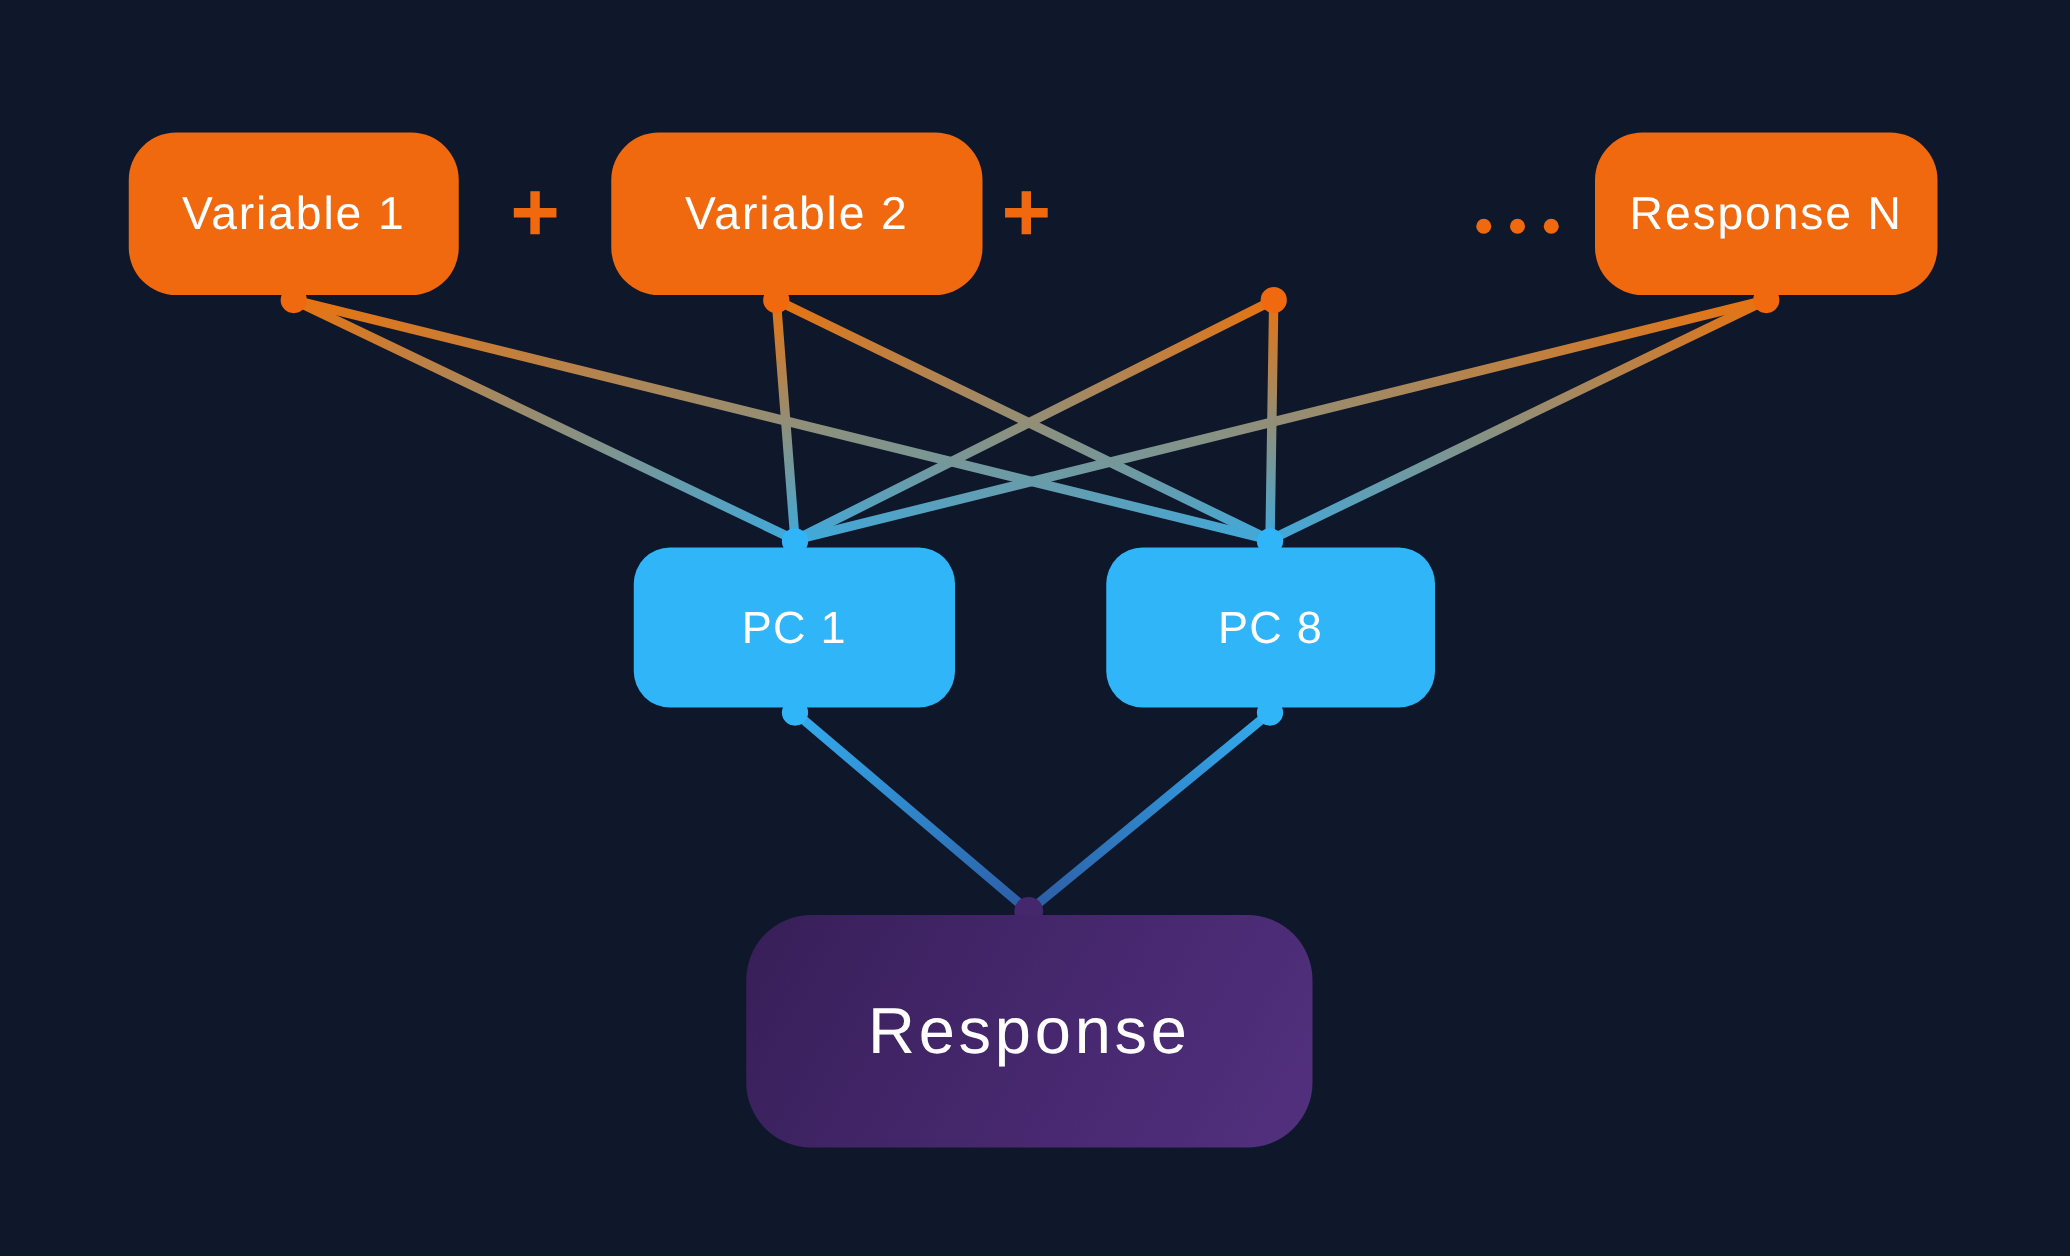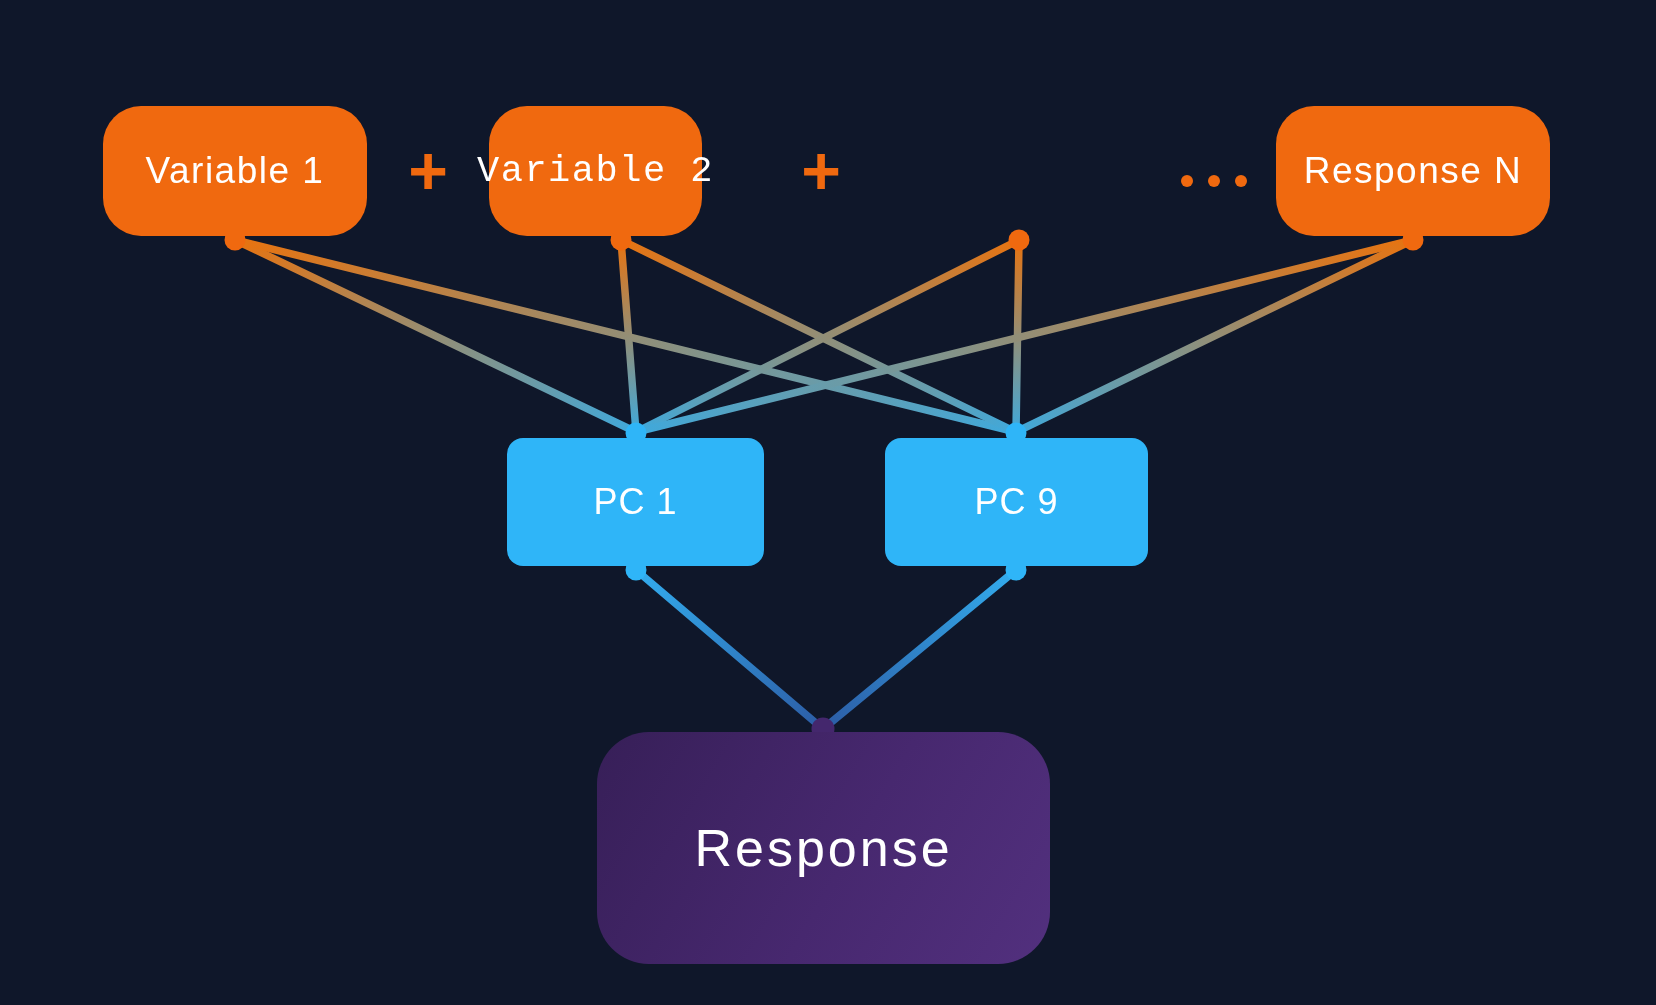--- a/index.html
+++ b/index.html
@@ -20,33 +20,33 @@
     letter-spacing:1.5px;
     white-space:nowrap;
   }
   .node-variable{
     background:#F0690F;
     border-radius:38px;
     height:130px;top:106px;
     font-size:37px;
   }
   .node-var1{left:103px;width:264px;}
-  .node-var2{left:489px;width:213px;font-family:Liberation Mono, monospace;}
+  .node-var2{left:489px;width:297px;}
   .node-var3{left:886px;width:266px;}
   .node-varn{left:1276px;width:274px;}
   .node-pc{
     background:#2FB5F8;
-    border-radius:16px;
+    border-radius:29px;
     height:128px;top:438px;
     font-size:36px;letter-spacing:1px;
   }
   .node-pc1{left:507px;width:257px;}
   .node-pc2{left:885px;width:263px;}
   .node-response{
-    left:597px;top:732px;width:453px;height:232px;
+    left:597px;top:732px;width:453px;height:186px;
     background:linear-gradient(120deg,#371F58 0%,#47286F 55%,#52307E 100%);
     border-radius:52px;
     font-size:52px;letter-spacing:3px;
   }
   .separator{
     position:absolute;z-index:2;
     color:#F0690F;
     transform:translate(-50%,-52%);
     font-weight:700;
   }
@@ -160,20 +160,20 @@
 
   <div class="node node-variable node-varn">
     <span>Response N</span>
   </div>
 
   <div class="node node-pc node-pc1">
     <span>PC 1</span>
   </div>
 
   <div class="node node-pc node-pc2">
-    <span>PC 9</span>
+    <span>PC 8</span>
   </div>
 
   <div class="node node-response">
     <span>Response</span>
   </div>
 
 </div>
 
 </body></html>

